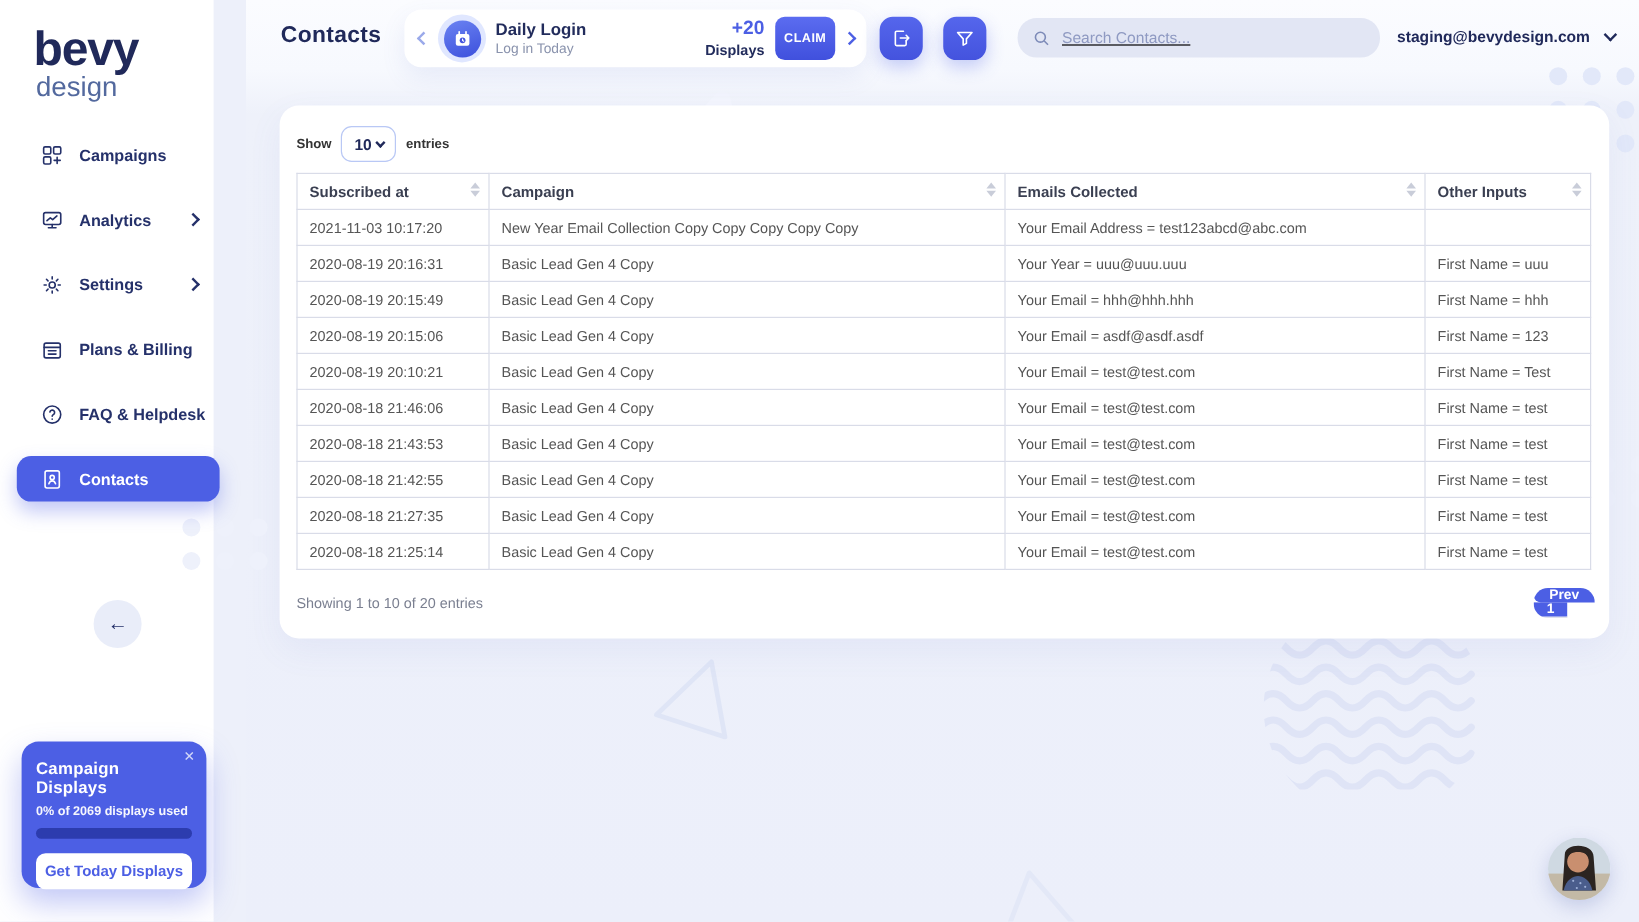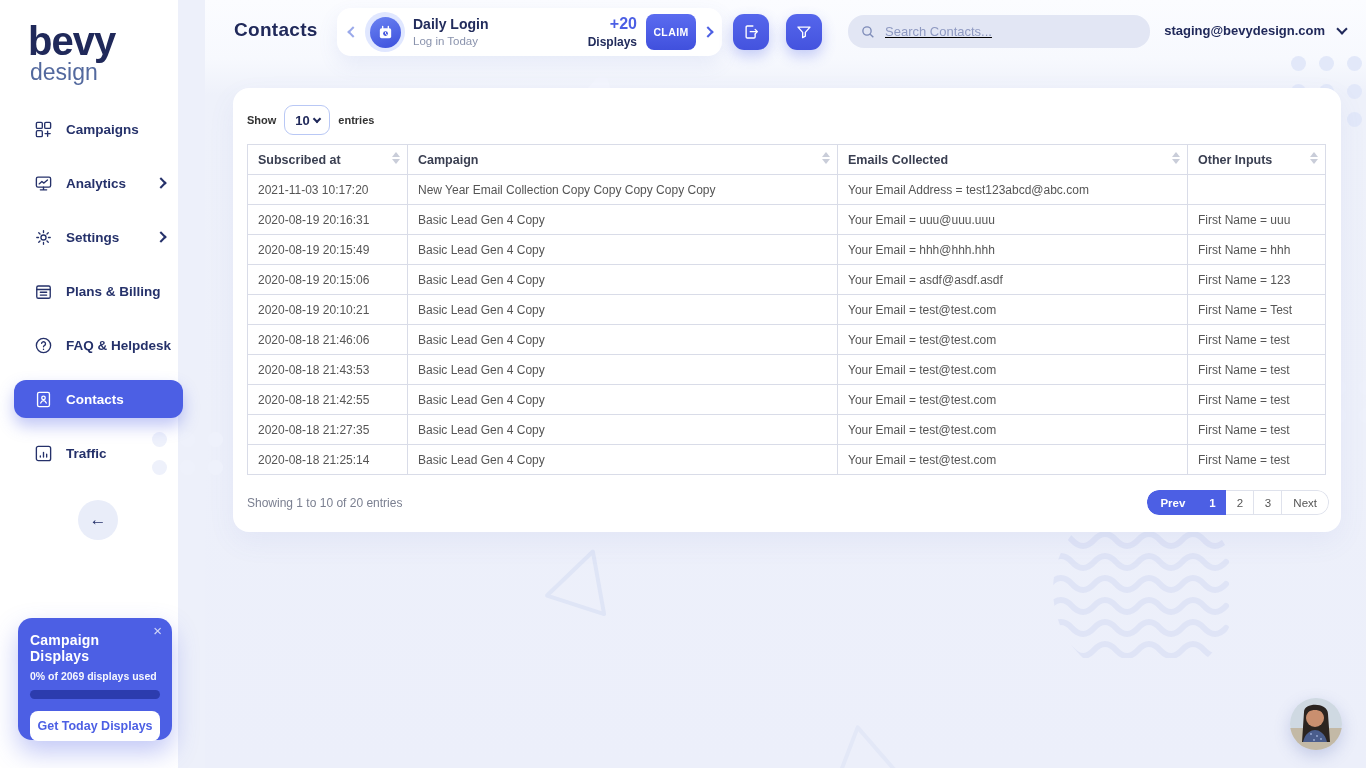--- a/index.html
+++ b/index.html
@@ -108,21 +108,21 @@
   table.contacts td { height:30px; padding:0 10px; color:#555; font-weight:500; white-space:nowrap;
     overflow:hidden; text-overflow:ellipsis; }
   .col-sub { width:160px; } .col-camp { width:430px; } .col-em { width:350px; } .col-oth { width:138px; }
   .sort { position:absolute; right:7px; top:7px; display:flex; flex-direction:column; gap:2px; }
   .sort b { width:0; height:0; border-left:4px solid transparent; border-right:4px solid transparent; display:block; }
   .sort b.up { border-bottom:5px solid #c9cdd9; }
   .sort b.dn { border-top:5px solid #c9cdd9; }
 
   .summary { position:absolute; left:14px; top:408px; font-size:12px; color:#7a7f90; font-weight:500; }
   .pagination { position:absolute; right:12px; top:402px; display:flex; height:25px; font-size:11.5px;
-    border-radius:12px; overflow:hidden; }
+    border-radius:12px; overflow:hidden;flex-direction:column; }
   .pg { display:flex; align-items:center; justify-content:center; cursor:pointer; background:#fff;
     color:#555; border:1px solid #dfe2ec; border-left:none; }
   .pg.prev { background:#4c5fe4; color:#fff; font-weight:700; padding:0 13px; border:none; border-radius:12px 0 0 12px; }
   .pg.num { width:28px; }
   .pg.num.active { background:#4c5fe4; color:#fff; font-weight:700; border:none; }
   .pg.next { padding:0 11px; border-radius:0 12px 12px 0; }
 
   
   .avatar { position:absolute; right:24px; bottom:18px; width:52px; height:52px; border-radius:50%;
     overflow:hidden; box-shadow:0 6px 16px rgba(80,100,180,.25); z-index:3; cursor:pointer; }
@@ -199,29 +199,20 @@
     </div>
     <div class="nav-item active">
       <span class="ico">
         <svg viewBox="0 0 24 24">
             <rect x="4.5" y="3" width="15" height="18" rx="2"></rect>
             <circle cx="12" cy="10" r="2.2"></circle>
             <path d="M8.5 16.5c.7-2 2.1-3 3.5-3s2.8 1 3.5 3"></path>
           </svg>
       </span>
       <span>Contacts</span>
-    </div>
-    <div class="nav-item">
-      <span class="ico">
-        <svg viewBox="0 0 24 24">
-            <rect x="3" y="3" width="18" height="18" rx="2.5"></rect>
-            <path d="M8 16.5v-1.5 M12 16.5v-6 M16 16.5v-3.5"></path>
-          </svg>
-      </span>
-      <span>Traffic</span>
     </div>
   </div>
 
   <div class="collapse-btn">
     <span>←</span>
   </div>
 
   <div class="displays-card">
     <span class="displays-close">×</span>
     <div class="displays-title">Campaign Displays</div>
@@ -371,21 +362,21 @@
       <tbody>
         <tr>
           <td>2021-11-03 10:17:20</td>
           <td>New Year Email Collection Copy Copy Copy Copy Copy</td>
           <td>Your Email Address = test123abcd@abc.com</td>
           <td></td>
         </tr>
         <tr>
           <td>2020-08-19 20:16:31</td>
           <td>Basic Lead Gen 4 Copy</td>
-          <td>Your Email = uuu@uuu.uuu</td>
+          <td>Your Year = uuu@uuu.uuu</td>
           <td>First Name = uuu</td>
         </tr>
         <tr>
           <td>2020-08-19 20:15:49</td>
           <td>Basic Lead Gen 4 Copy</td>
           <td>Your Email = hhh@hhh.hhh</td>
           <td>First Name = hhh</td>
         </tr>
         <tr>
           <td>2020-08-19 20:15:06</td>

